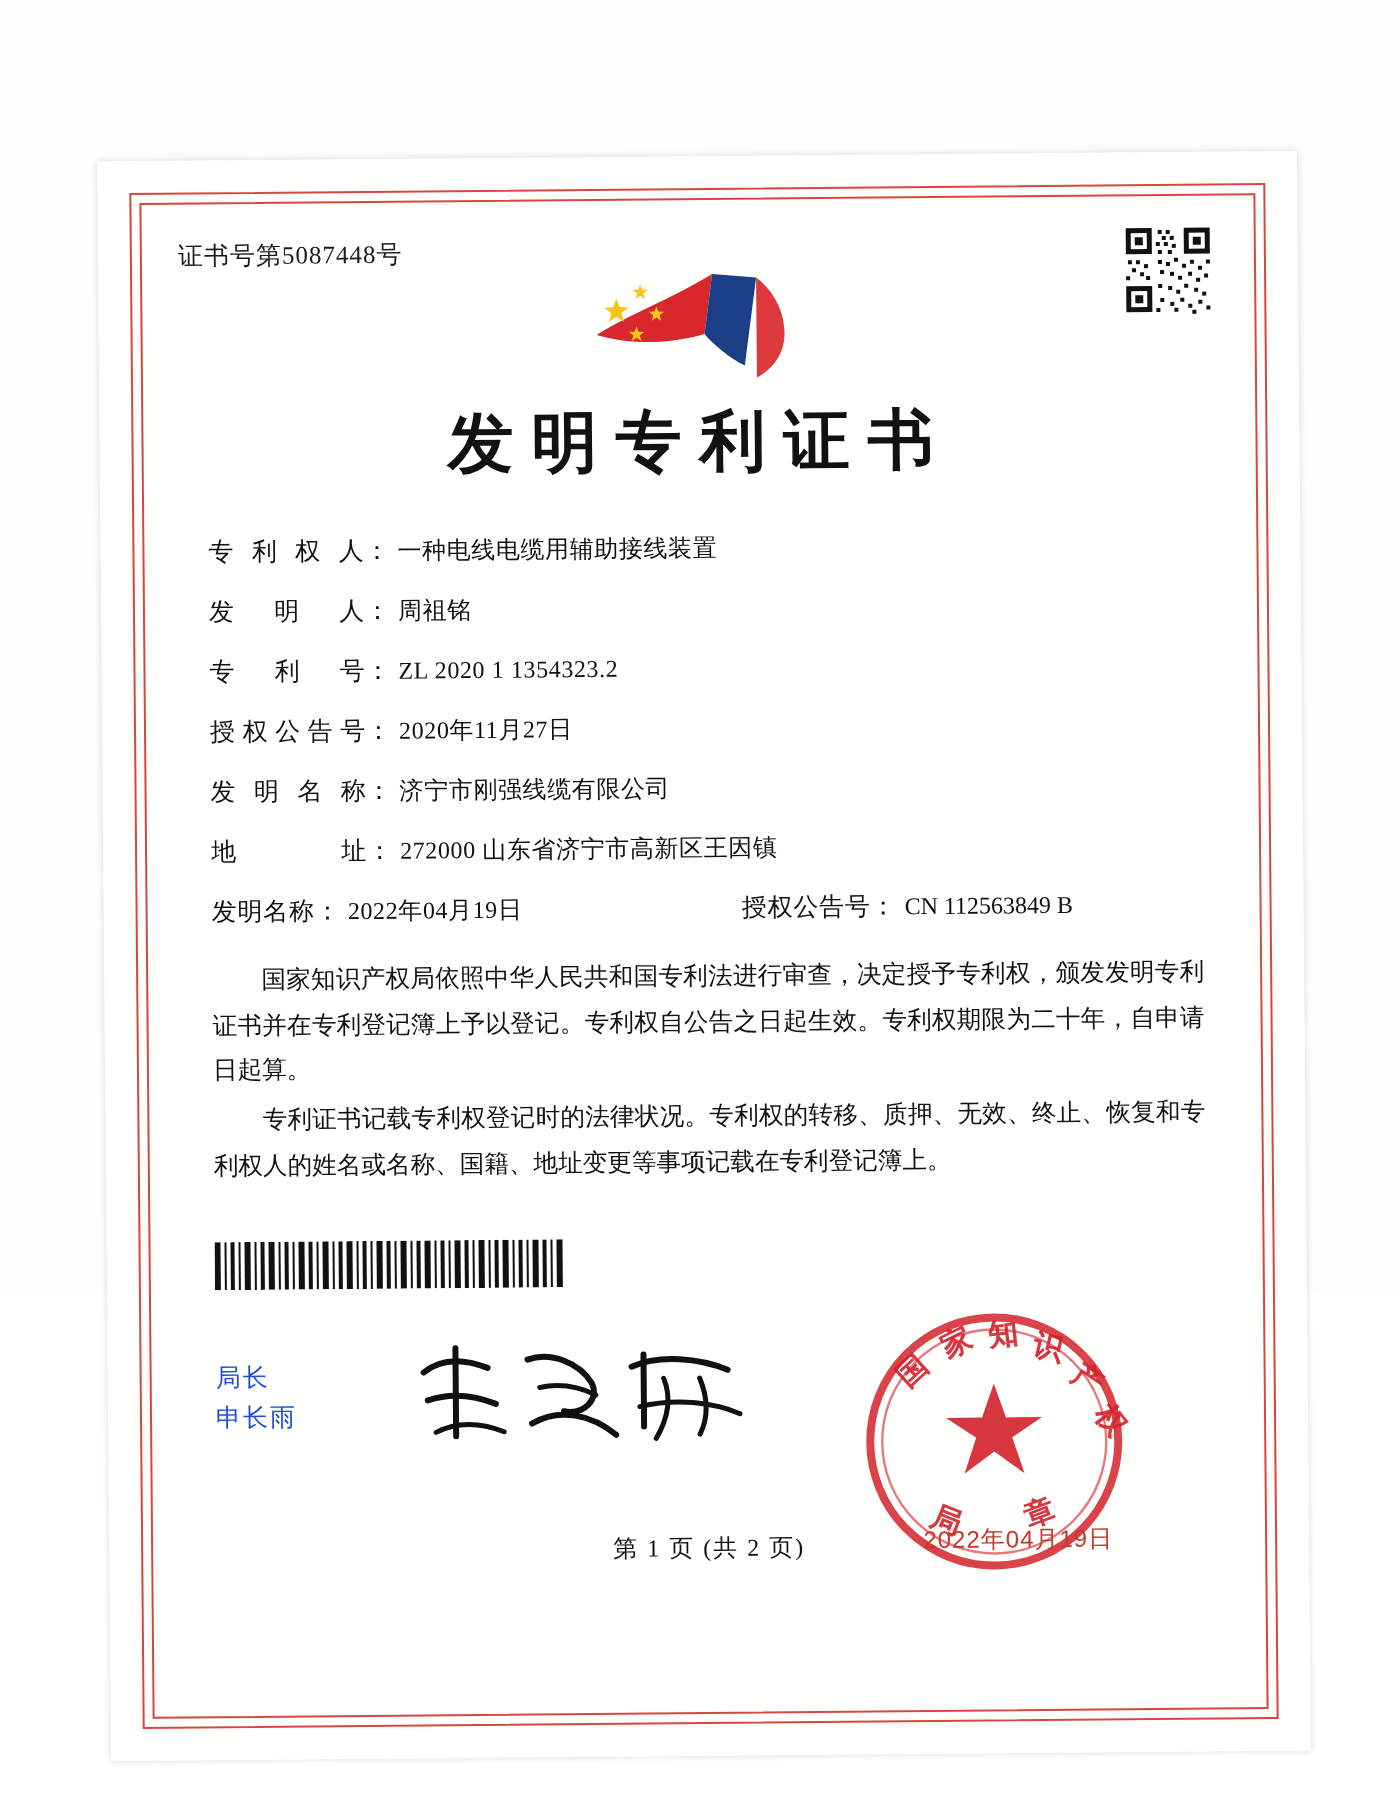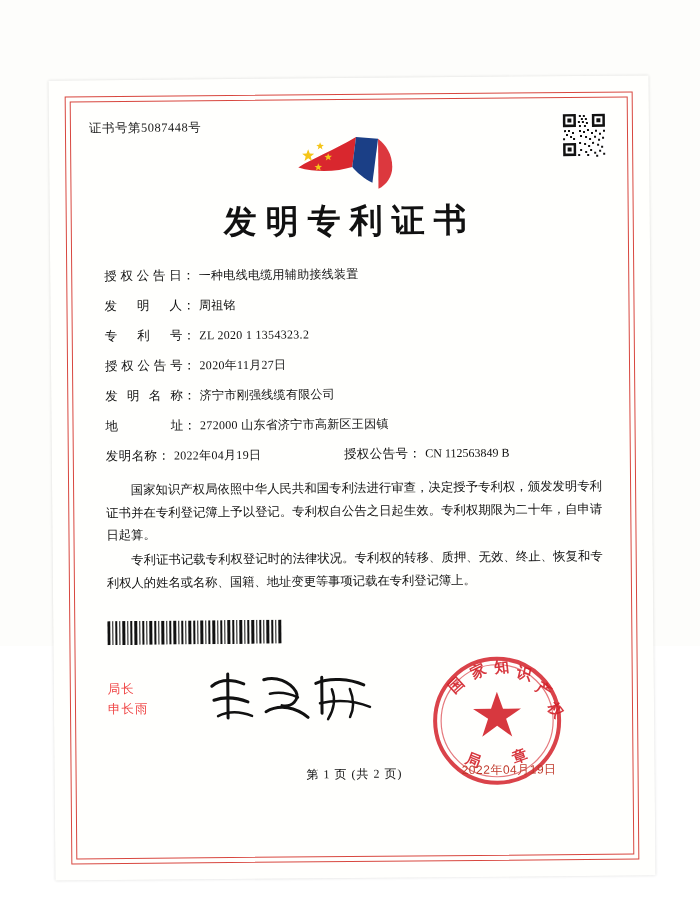--- a/index.html
+++ b/index.html
@@ -131,20 +131,21 @@
     font-size: 12px;
   }
   .field-row.dual .field-value {
     flex: 0 0 auto;
     width: 170px;
   }
   .field-row.dual .second-label {
     flex: 0 0 auto;
     white-space: nowrap;
     letter-spacing: 0.4px;
+    margin-left: 27px;
   }
   .field-row.dual .second-value {
     flex: 1 1 auto;
     margin-left: 4px;
     font-size: 12px;
   }
 
   .paragraphs {
     margin-top: 14px;
     padding-left: 14px;
@@ -171,21 +172,21 @@
     margin-top: 16px;
     height: 120px;
     padding-left: 14px;
   }
   .director-block {
     position: absolute;
     left: 14px;
     top: 18px;
     font-size: 12.5px;
     line-height: 1.65;
-    color: #ef4444;
+    color: #1d4ed8;
     letter-spacing: 1px;
   }
   .signature {
     position: absolute;
     left: 110px;
     top: 8px;
     width: 180px;
     height: 60px;
   }
 
@@ -310,21 +311,21 @@
               <polygon points="24,36 25,38.6 27.8,38.7 25.6,40.5 26.4,43.2 24,41.6 21.6,43.2 22.4,40.5 20.2,38.7 23,38.6"></polygon>
             </g>
           </svg>
         </div>
       </div>
 
       <div class="doc-title">发明专利证书</div>
 
       <div class="fields">
         <div class="field-row">
-          <span class="field-label spread">授权公告日</span>
+          <span class="field-label spread">专利权人</span>
           <span class="field-colon">：</span>
           <span class="field-value">一种电线电缆用辅助接线装置</span>
         </div>
         <div class="field-row">
           <span class="field-label spread">发明人</span>
           <span class="field-colon">：</span>
           <span class="field-value">周祖铭</span>
         </div>
         <div class="field-row">
           <span class="field-label spread">专利号</span>

